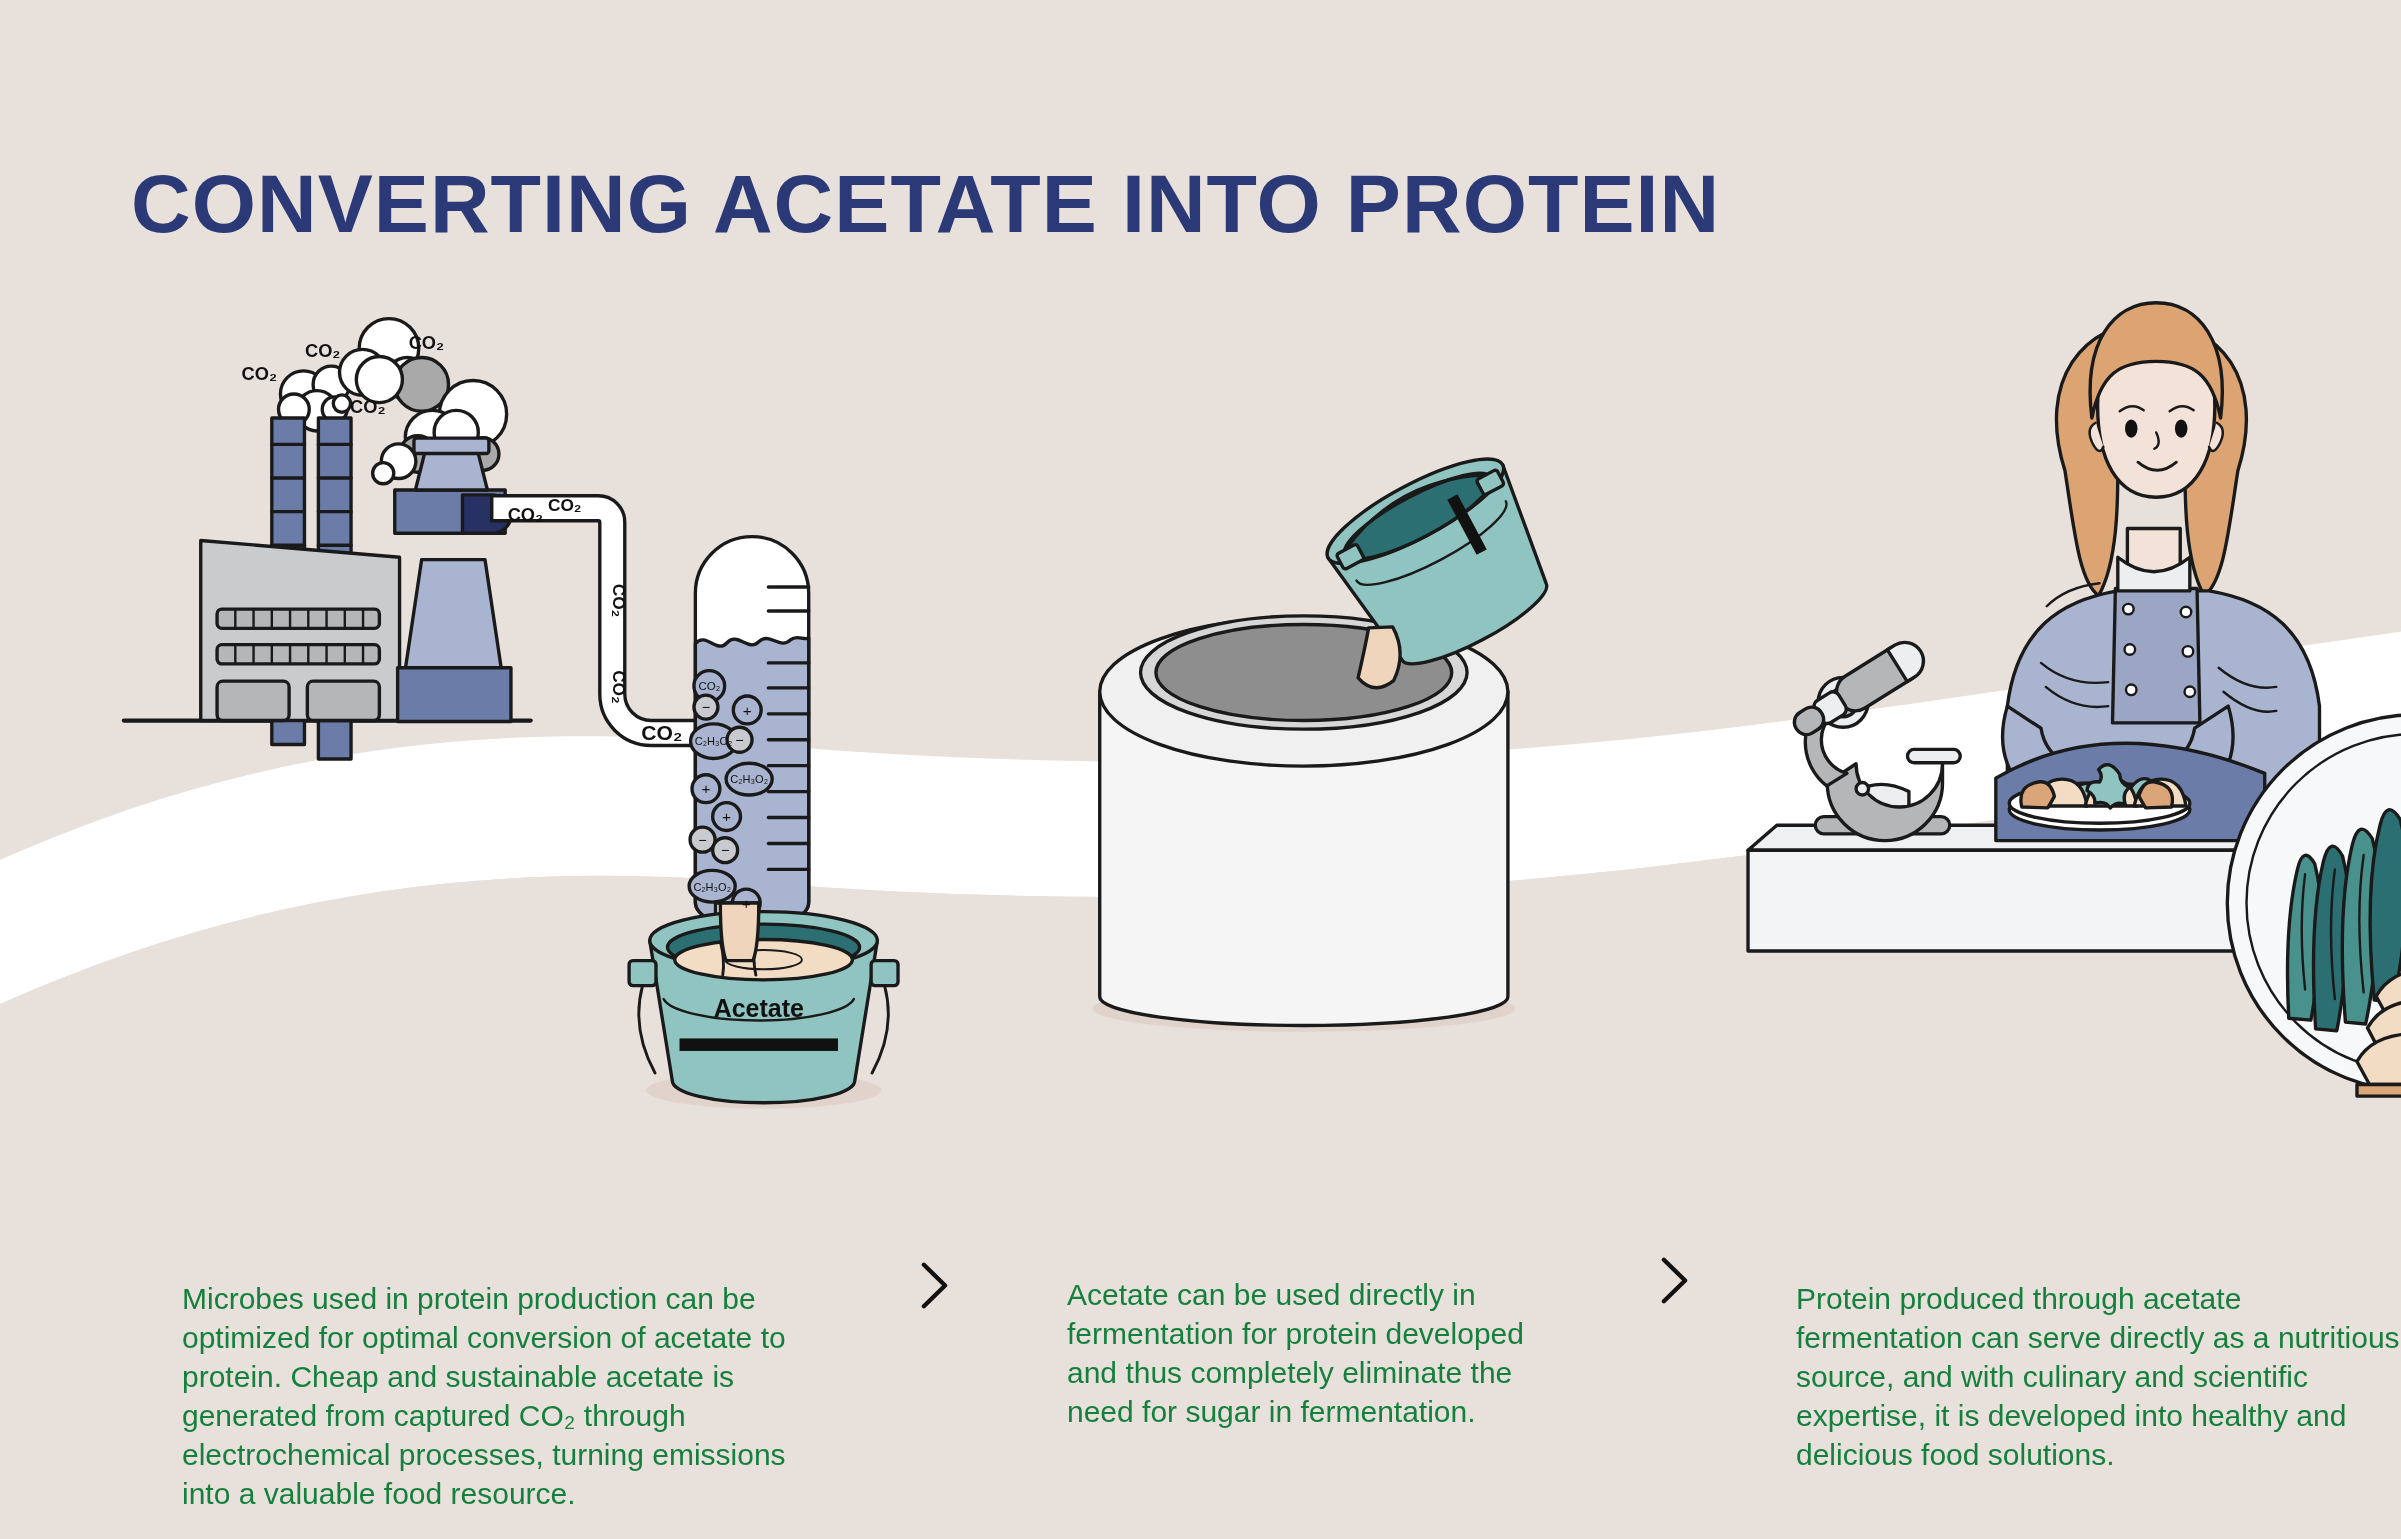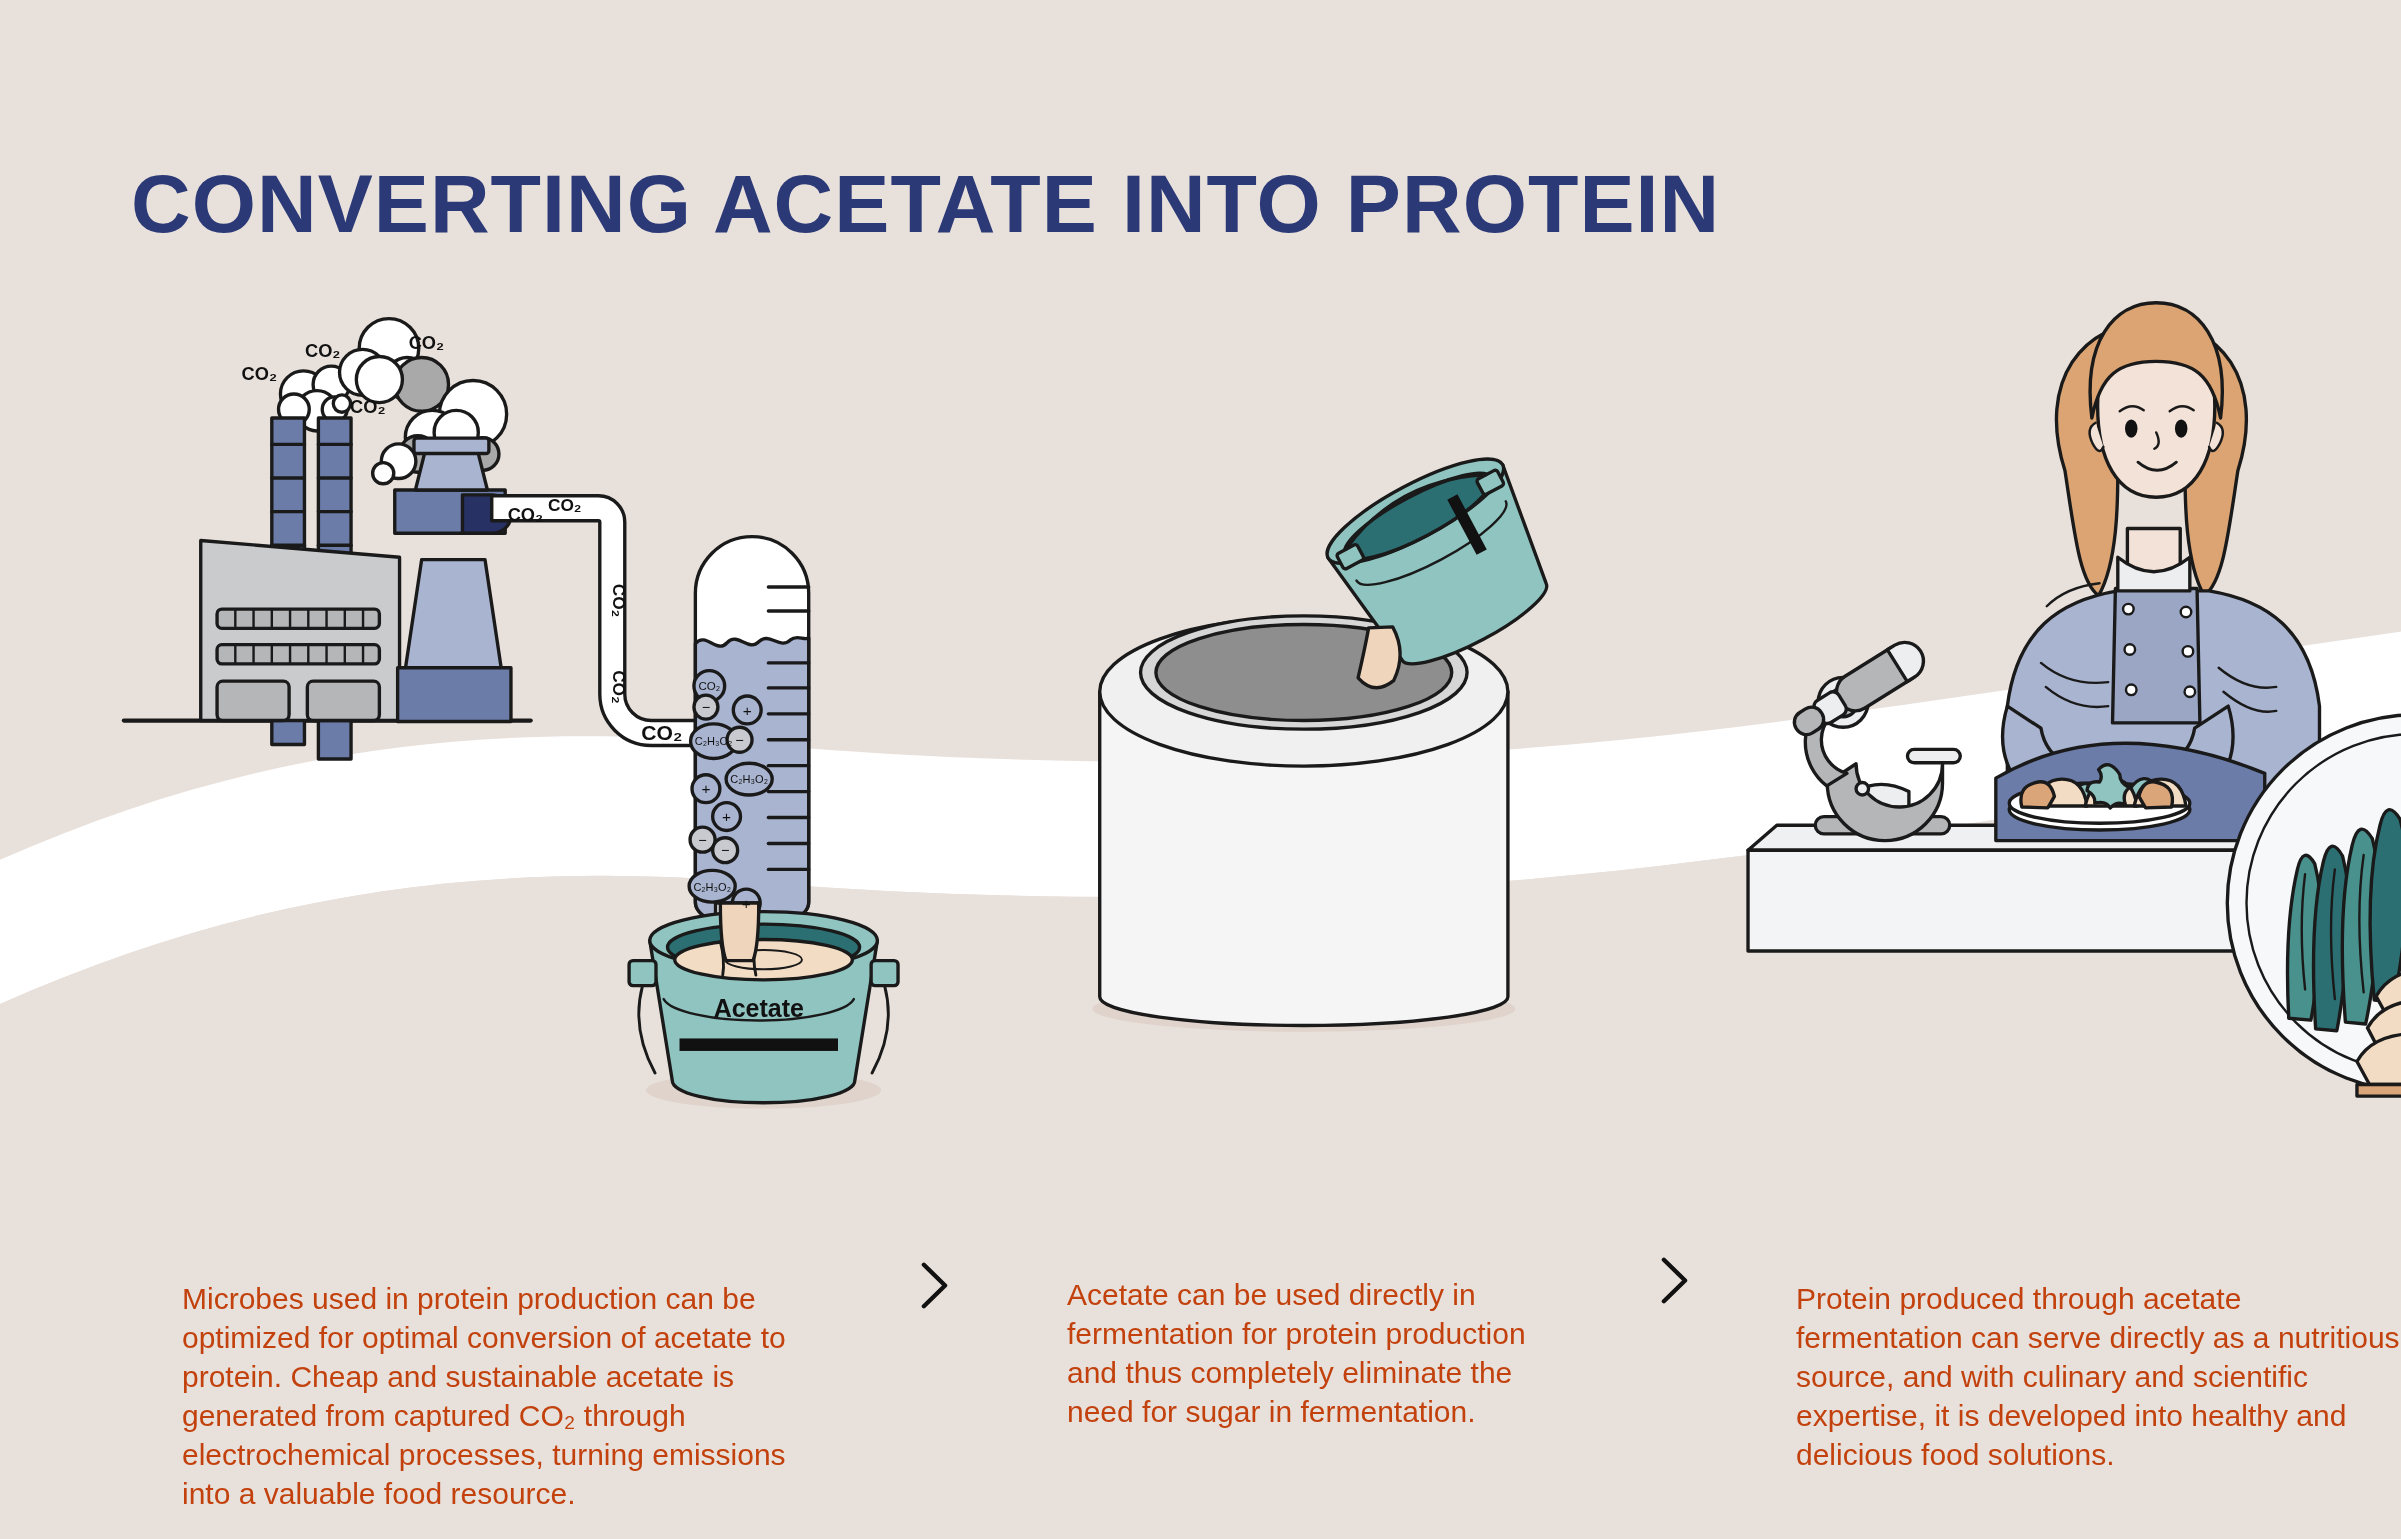--- a/index.html
+++ b/index.html
@@ -33,21 +33,21 @@
   
   #captions{
     position:absolute;
     left:0; top:1249px;
     width:3218px; height:240px;
   }
   .caption{
     position:absolute;
     font-size:30px;
     line-height:1.30;
-    color:#c2410c;
+    color:#15803d;
     font-family:"Liberation Sans", sans-serif;
   }
   #cap-0{left:182px; top:0px;   width:634px;}
   #cap-1{left:1067px;top:-3.8px;  width:514px;}
   #cap-2{left:1796px;top:0px;   width:610px;}
 
   .chev{position:absolute;width:34px;height:53px;}
   #chev-0{left:917px;top:9.6px;}
   #chev-1{left:1657px;top:4.8px;}
   #chev-2{left:2397px;top:4.8px;}
@@ -502,21 +502,21 @@
   <div id="captions">
 
     <p class="caption" id="cap-0">Microbes used in protein production can be optimized for optimal conversion of acetate to protein. Cheap and sustainable acetate is generated from captured CO₂ through electrochemical processes, turning emissions into a valuable food resource.</p>
 
     <div class="chev" id="chev-0">
       <svg viewBox="0 0 70 110">
           <polyline points="14,12 58,55 14,98" fill="none" stroke="#111111" stroke-width="9" stroke-linecap="round" stroke-linejoin="round"></polyline>
         </svg>
     </div>
 
-    <p class="caption" id="cap-1">Acetate can be used directly in fermentation for protein production and thus completely eliminate the need for sugar in fermentation.</p>
+    <p class="caption" id="cap-1">Acetate can be used directly in fermentation for protein developed and thus completely eliminate the need for sugar in fermentation.</p>
 
     <div class="chev" id="chev-1">
       <svg viewBox="0 0 70 110">
           <polyline points="14,12 58,55 14,98" fill="none" stroke="#111111" stroke-width="9" stroke-linecap="round" stroke-linejoin="round"></polyline>
         </svg>
     </div>
 
     <p class="caption" id="cap-2">Protein produced through acetate fermentation can serve directly as a nutritious source, and with culinary and scientific expertise, it is developed into healthy and delicious food solutions.</p>
 
     <div class="chev" id="chev-2">

